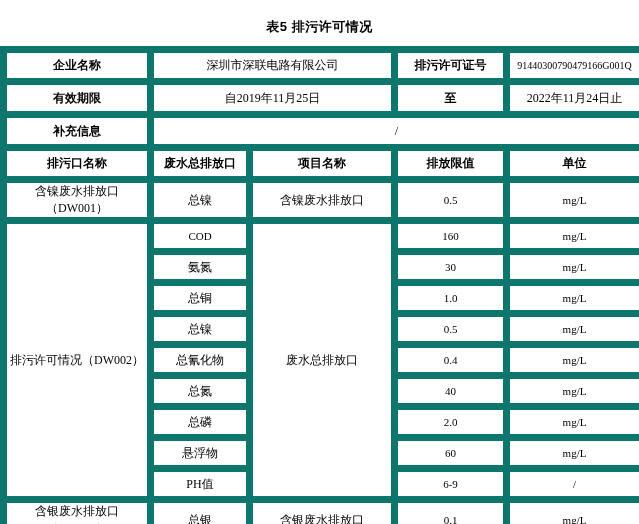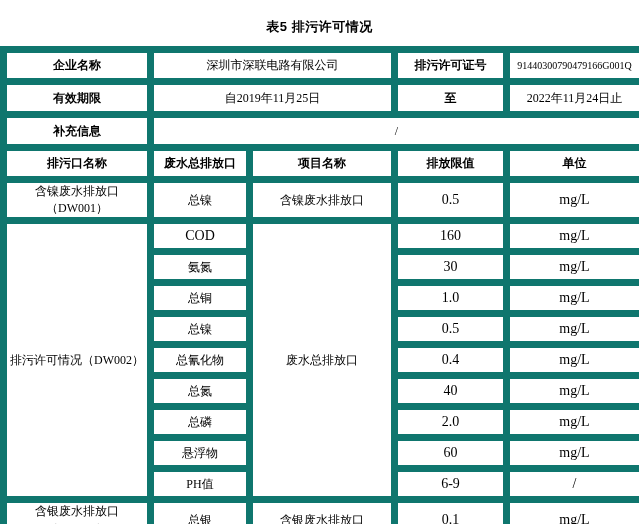--- a/index.html
+++ b/index.html
@@ -17,21 +17,21 @@
     border-collapse:collapse;table-layout:fixed;
     border:1px solid #000;border-bottom:3px solid #000;
   }
   table.permit td, table.permit th{
     border:7px solid #0f766e;text-align:center;vertical-align:middle;
     padding:0 3px;overflow:hidden;
   }
   .lbl{font-family:"Liberation Sans", sans-serif;font-weight:bold;font-size:12px;}
   th.lbl{font-weight:bold;}
   .val{font-family:Liberation Serif, serif;font-weight:normal;font-size:12px;}
-  .latin{font-family:"Liberation Serif", serif;font-size:14px;}
+  .latin{font-family:"Liberation Serif", serif;font-size:11px;}
   .permit-no{font-size:10px;letter-spacing:0px;}
   tr.r-info{height:32px;}
   tr.r-info2{height:33px;}
   tr.r-supp{height:33px;margin-left:20px;}
   tr.r-head{height:32px;}
   tr.r-data{height:31px;}
 </style>
 </head>
 <body>
 

